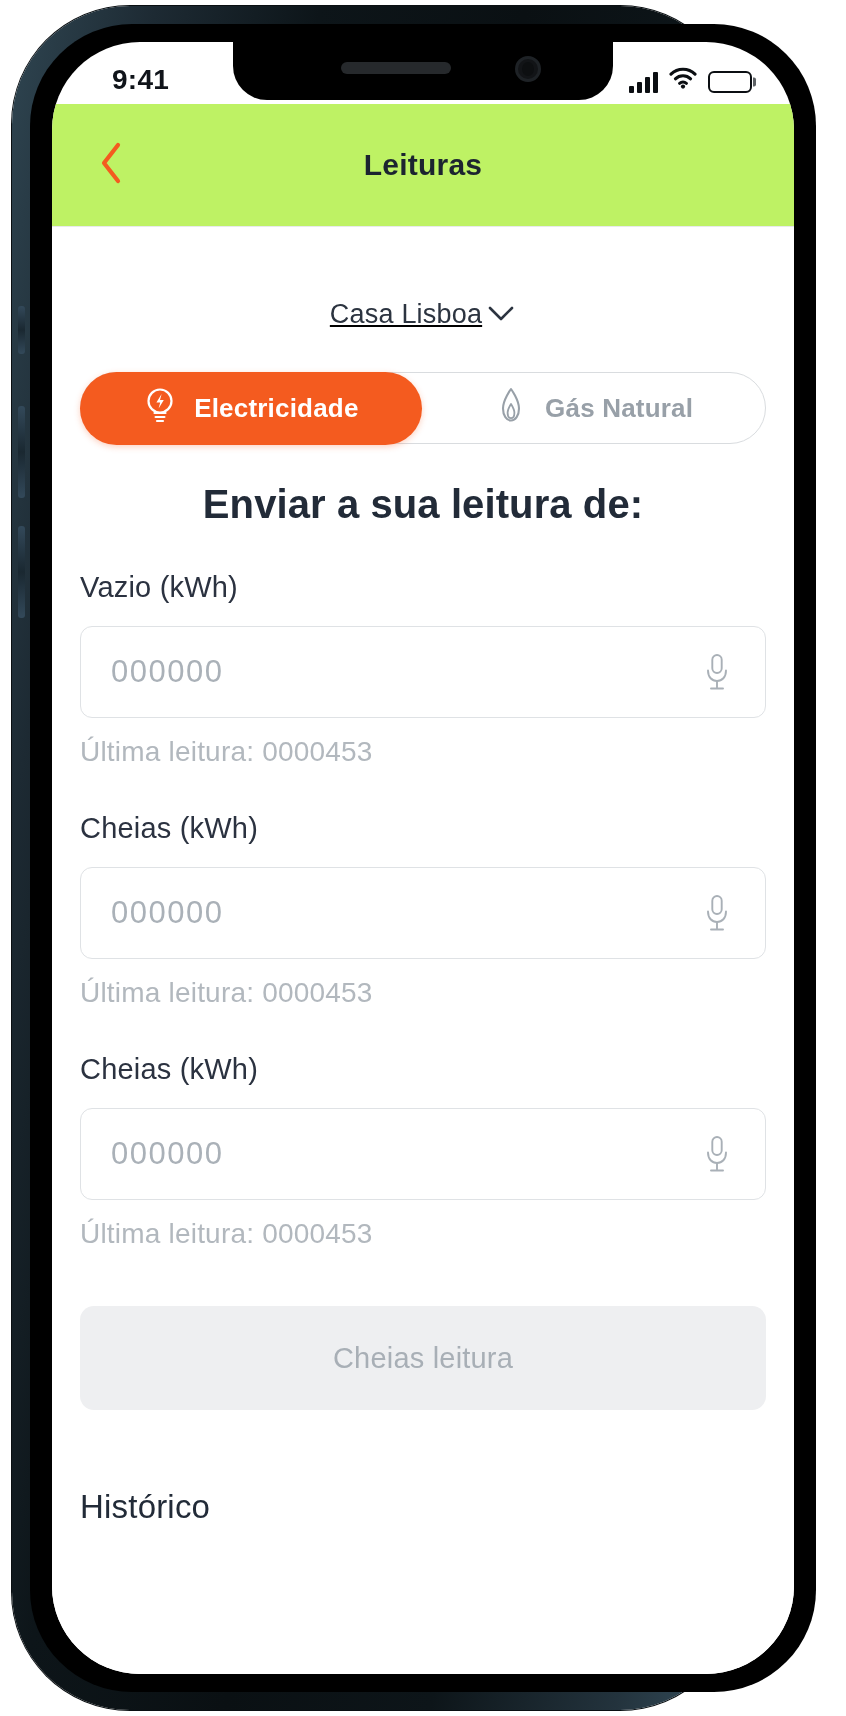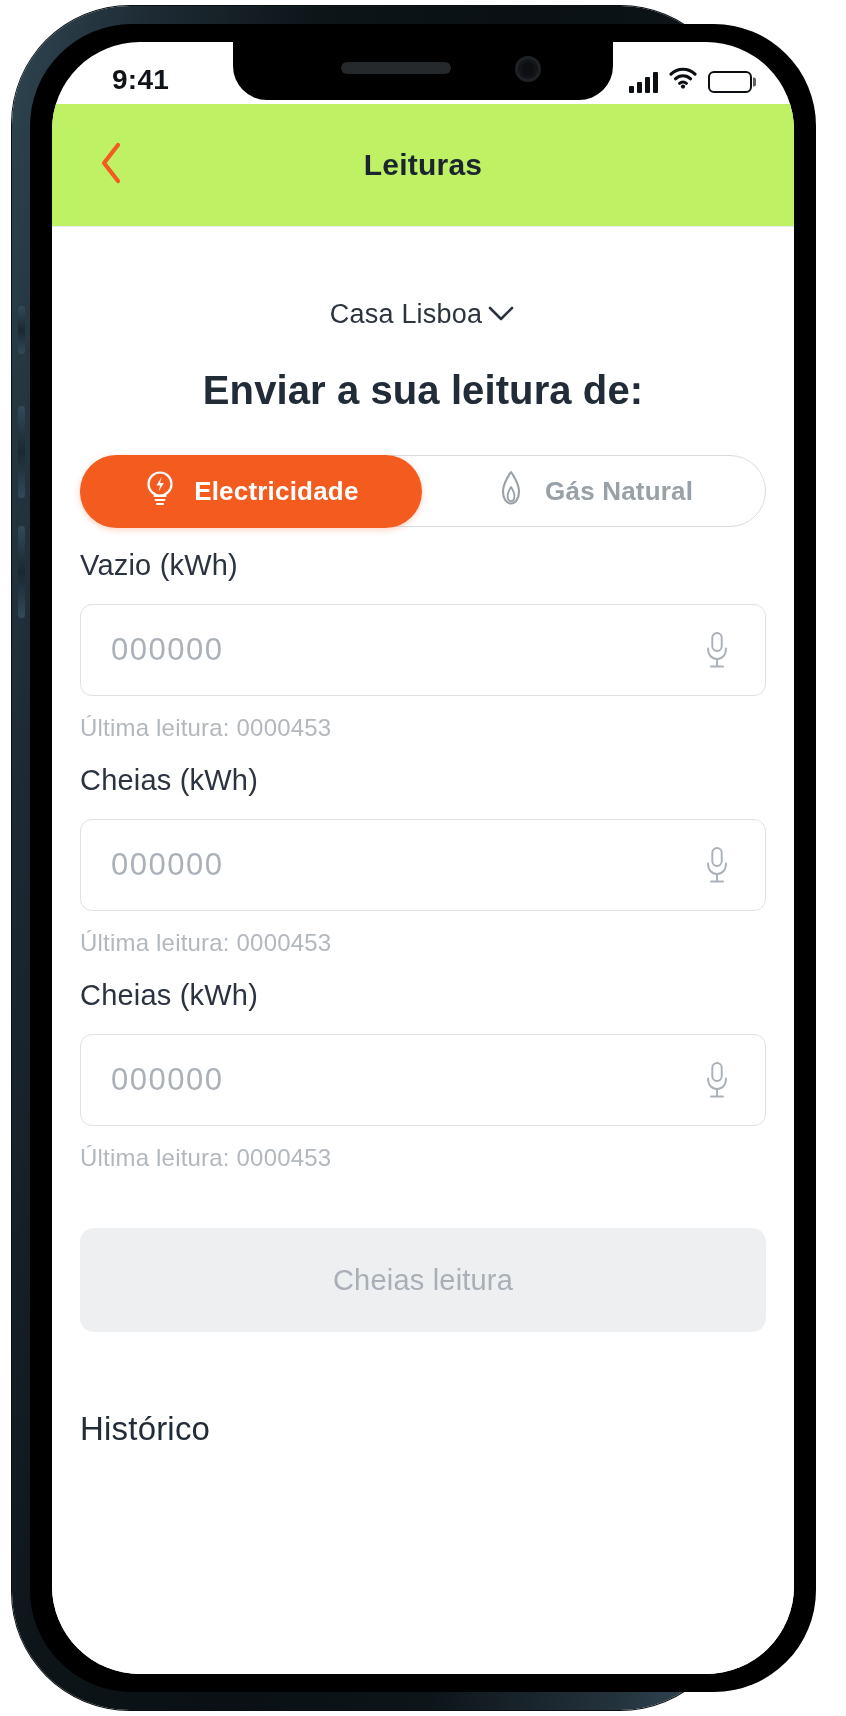--- a/index.html
+++ b/index.html
@@ -179,20 +179,21 @@
     background: #fff;
   }
 
   #property-selector {
     margin-top: 72px;
     display: flex;
     align-items: center;
     justify-content: center;
     gap: 4px;
     cursor: pointer;
+    text-decoration: underline;
   }
   #property-name {
     font-size: 27px;
     color: #2c3440;
     letter-spacing: 0.2px;
   }
 
   #page-heading {
     margin-top: 38px;
     text-align: center;
@@ -226,21 +227,21 @@
   .toggle-option.active {
     background: #f45b1f;
     margin: -1.5px 0 -1.5px -1.5px;
     box-shadow: 0 2px 6px rgba(244,91,31,0.28);
   }
   .toggle-label { font-size: 26px; font-weight: bold; letter-spacing: 0.2px; }
   .toggle-option.active .toggle-label { color: #ffffff; }
   .toggle-option.inactive .toggle-label { color: #98a0a8; }
 
   
-  .field-group { margin-top: 22px; }
+  .field-group { margin-top: 44px; }
   .field-group:first-of-type { margin-top: 62px; }
   .field-label {
     font-size: 29px;
     color: #2b3240;
     margin-bottom: 22px;
     letter-spacing: 0.2px;
   }
   .field-input-wrap {
     height: 92px;
     border: 1.5px solid #dfe2e5;
@@ -261,21 +262,21 @@
     letter-spacing: 1.5px;
   }
   .field-input::placeholder { color: #aab1b8; letter-spacing: 1.5px; }
   .mic-button {
     width: 44px; height: 48px;
     display: flex; align-items: center; justify-content: center;
     cursor: pointer;
   }
   .field-hint {
     margin-top: 18px;
-    font-size: 24px;
+    font-size: 28px;
     color: #b2b8be;
     letter-spacing: 0.2px;
   }
 
   
   #submit-button {
     margin-top: 56px;
     height: 104px;
     border-radius: 14px;
     background: #eeeff1;
@@ -354,23 +355,20 @@
 
       <div id="property-selector">
         <span id="property-name">Casa Lisboa</span>
         <span>
           <svg width="30" height="20" viewBox="0 0 30 20">
             <path d="M4 5 L15 16 L26 5" stroke="#2c3440" stroke-width="2.6" fill="none" stroke-linecap="round" stroke-linejoin="round"></path>
           </svg>
         </span>
       </div>
 
-      <div id="page-heading">Enviar a sua leitura de:</div>
-
-      
       <div id="utility-toggle">
 
         <div class="toggle-option active">
           <span>
             <svg width="34" height="42" viewBox="0 0 34 42">
               <circle cx="17" cy="16" r="11.5" stroke="#ffffff" stroke-width="2.2" fill="none"></circle>
               <path d="M11.5 28 L22.5 28" stroke="#ffffff" stroke-width="2.2" stroke-linecap="round"></path>
               <path d="M12.6 32 L21.4 32" stroke="#ffffff" stroke-width="2.2" stroke-linecap="round"></path>
               <path d="M14 36 L20 36" stroke="#ffffff" stroke-width="2.2" stroke-linecap="round"></path>
               <path d="M18.6 9 L13.4 17.4 L17.2 17.4 L15.6 23.4 L20.8 15 L17 15 Z" fill="#ffffff"></path>
@@ -384,20 +382,23 @@
             <svg width="34" height="42" viewBox="0 0 34 42">
               <path d="M17 4 C17 4 9 15 9 23.5 C9 30.5 12.6 35.5 17 35.5
                        C21.4 35.5 25 30.5 25 23.5 C25 15 17 4 17 4 Z" stroke="#98a0a8" stroke-width="2.1" fill="none" stroke-linejoin="round"></path>
               <path d="M17 19 C17 19 13.6 24.4 13.6 27.8 C13.6 31 15.1 33.2 17 33.2
                        C18.9 33.2 20.4 31 20.4 27.8 C20.4 24.4 17 19 17 19 Z" stroke="#98a0a8" stroke-width="1.8" fill="none" stroke-linejoin="round"></path>
             </svg>
           </span>
           <span class="toggle-label">Gás Natural</span>
         </div>
       </div>
+
+      
+      <div id="page-heading">Enviar a sua leitura de:</div>
 
       
       <div class="field-group">
         <div class="field-label">Vazio (kWh)</div>
         <div class="field-input-wrap">
           <input class="field-input" type="text" placeholder="000000" style="">
           <span class="mic-button">
             <svg width="26" height="40" viewBox="0 0 26 40">
               <rect x="8.3" y="3" width="9.4" height="18" rx="4.7" stroke="#a9b0b7" stroke-width="1.9" fill="none"></rect>
               <path d="M4 18.5 C4 25.2 8 29 13 29 C18 29 22 25.2 22 18.5" stroke="#a9b0b7" stroke-width="1.9" fill="none" stroke-linecap="round"></path>

